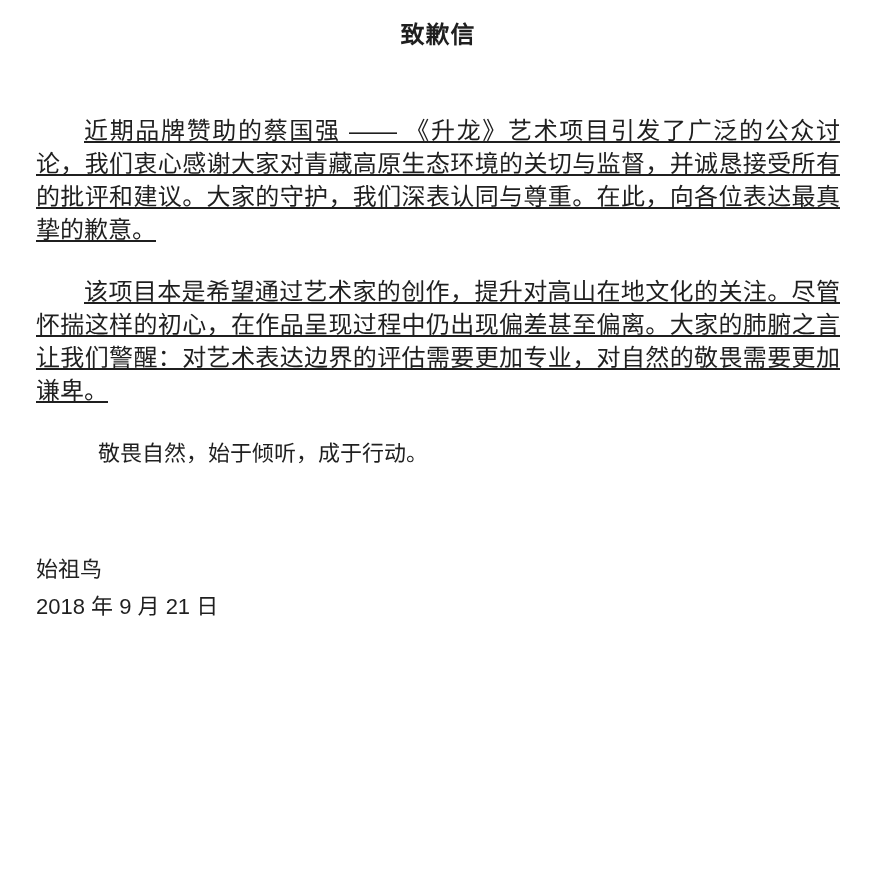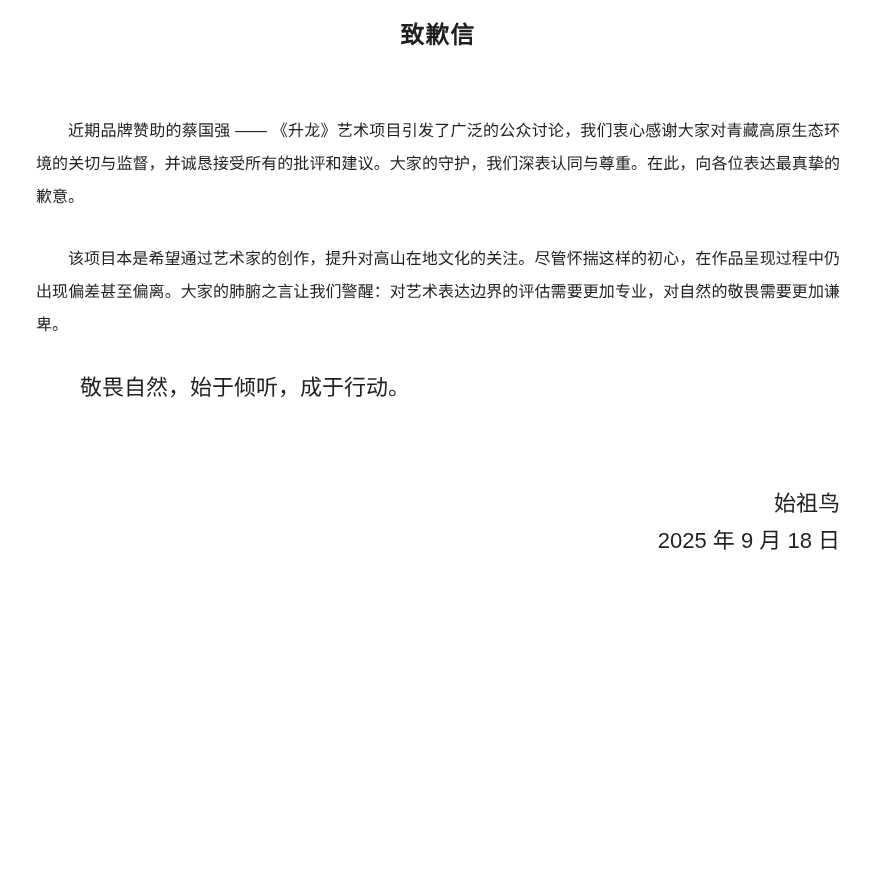--- a/index.html
+++ b/index.html
@@ -25,39 +25,40 @@
   .letter-title {
     margin: 0 0 66px 0;
     text-align: center;
     font-size: 24px;
     line-height: 26px;
     font-weight: 700;
     letter-spacing: 1px;
   }
   .letter-body p.para {
     margin: 0 0 29px 0;
-    font-size: 16px;
+    font-size: 24px;
     line-height: 33px;
     text-align: justify;
     text-justify: inter-ideograph;
     text-indent: 2em;
     word-break: break-all;
+    text-decoration: underline;
   }
   .closing {
     margin-top: 28px;
   }
   .closing .closing-line {
-    margin: 0;
+    margin: 18px;
     font-size: 22px;
     line-height: 35px;
     text-indent: 2em;
   }
   .signature-block {
     margin-top: 82px;
-    text-align: right;
+    text-align: left;
     font-size: 22px;
   }
   .signature-block .signature {
     margin: 0;
     line-height: 33px;
   }
   .signature-block .letter-date {
     margin: 4px 0 0 0;
     line-height: 33px;
   }
@@ -76,16 +77,16 @@
 
 
   </div>
 
   <div class="closing">
     <p class="closing-line">敬畏自然，始于倾听，成于行动。</p>
   </div>
 
   <div class="signature-block">
     <p class="signature">始祖鸟</p>
-    <p class="letter-date">2025 年 9 月 18 日</p>
+    <p class="letter-date">2018 年 9 月 21 日</p>
   </div>
 
 </div>
 
 </body></html>

